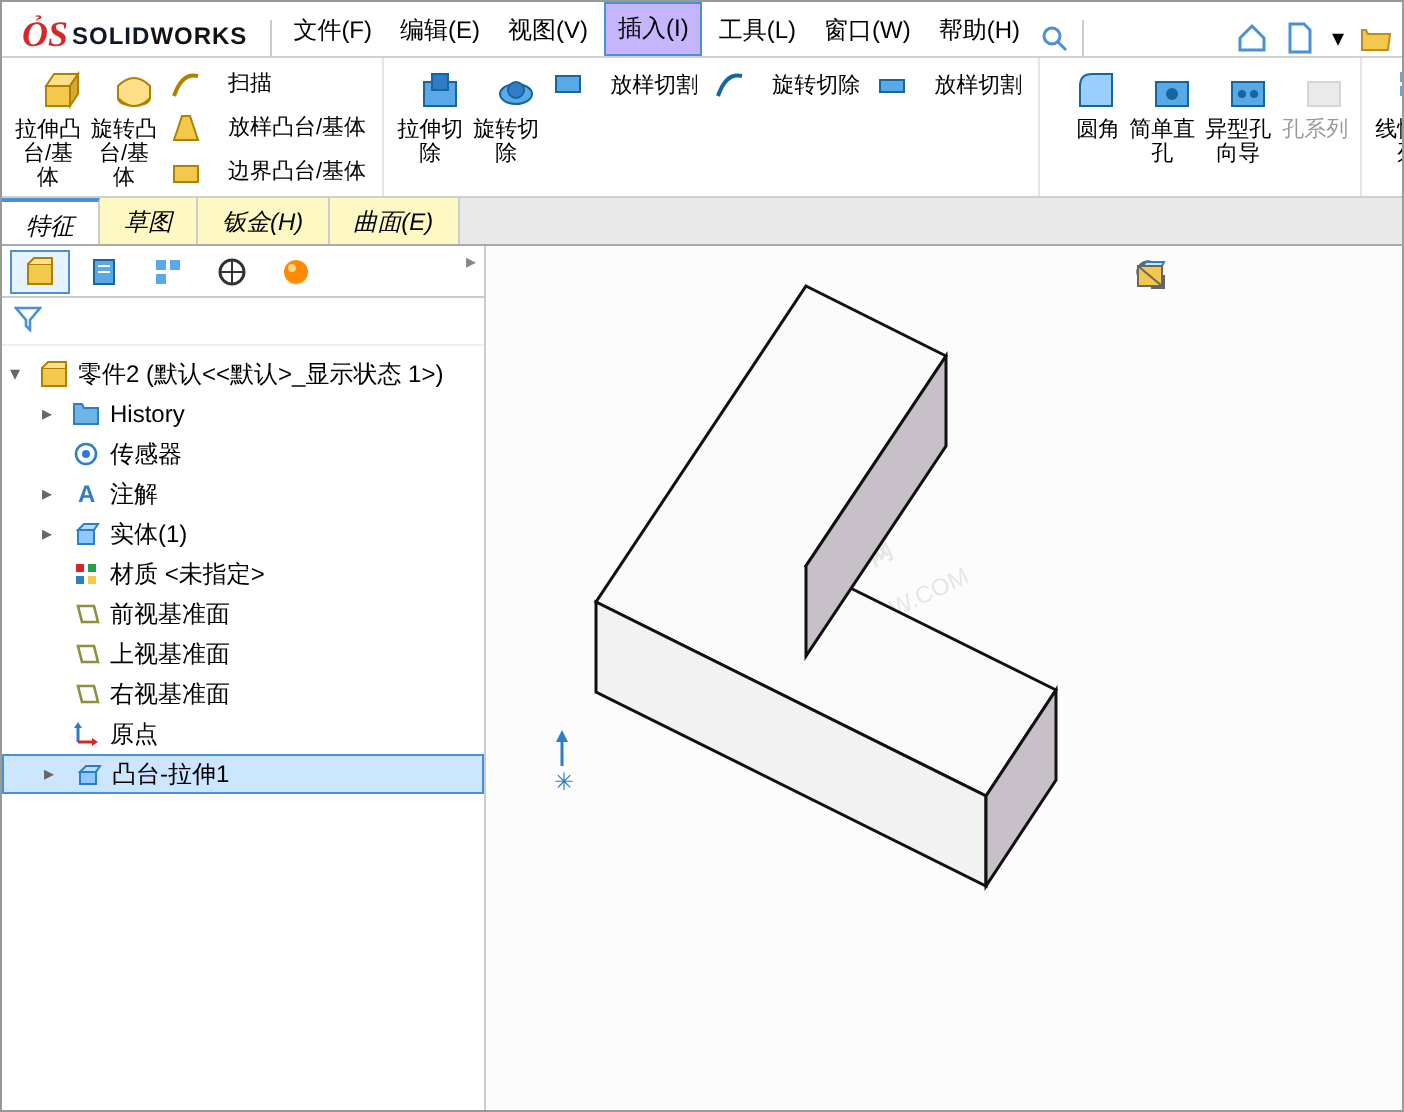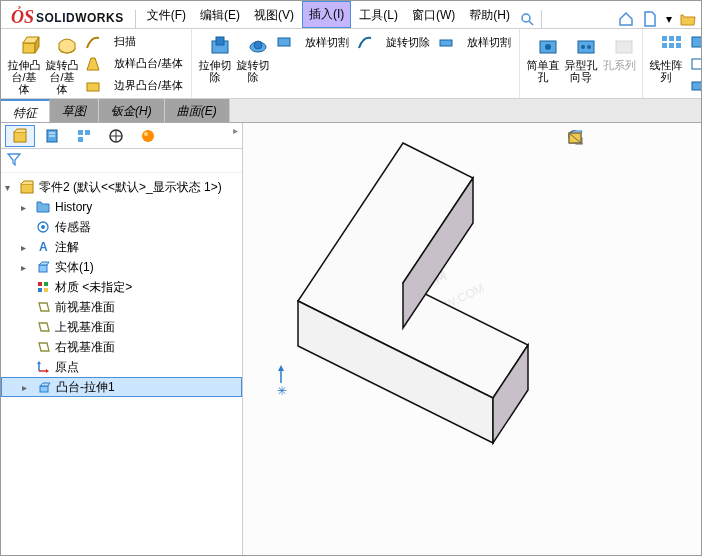--- a/index.html
+++ b/index.html
@@ -24,21 +24,21 @@
 .ribbon-big { display: flex; flex-direction: column; align-items: flex-end; width: 38px; padding: 2px 2px; cursor: pointer; }
 .ribbon-icon { width: 24px; height: 24px; display: flex; align-items: center; justify-content: center; }
 .ribbon-label { font-size: 11px; text-align: center; line-height: 12px; margin-top: 2px; }
 .ribbon-small-row { display: flex; align-items: center; gap: 3px; padding: 1px 4px; cursor: pointer; height: 22px; }
 .ribbon-small-icon { width: 16px; height: 16px; display: flex; align-items: center; justify-content: center; }
 .ribbon-small-label { font-size: 11px; white-space: nowrap; margin-left: 10px; }
 .ribbon-big.disabled, .ribbon-small-row.disabled { opacity: 0.4; cursor: default; }
 
 
 .tabs-row { display: flex; height: 24px; background: #e9e9e9; border-bottom: 1px solid #aaa; font-style: italic; }
-.tab { padding: 4px 12px; cursor: pointer; border-right: 1px solid #ccc; background: #a3a3a3; }
+.tab { padding: 4px 12px; cursor: pointer; border-right: 1px solid #ccc; background: #fef9c3; }
 .tab.active { background: #fff; border-top: 2px solid #4a90d9; }
 
 
 .main { display: flex; height: calc(556px - 28px - 70px - 24px); }
 .left-panel { width: 242px; background: #fff; border-right: 1px solid #ccc; display: flex; flex-direction: column; }
 .panel-tabs { display: flex; height: 26px; border-bottom: 1px solid #ccc; padding: 2px 4px; gap: 2px; }
 .panel-tab { width: 30px; height: 22px; display: flex; align-items: center; justify-content: center; cursor: pointer; border: 1px solid transparent; }
 .panel-tab.active { background: #e6f2ff; border: 1px solid #4a90d9; }
 .filter-row { height: 24px; display: flex; align-items: center; padding: 2px 6px; border-bottom: 1px solid #eee; }
 .tree { flex: 1; overflow: auto; padding: 4px 0; }
@@ -193,20 +193,28 @@
         </span>
         <span class="ribbon-small-label">放样切割</span>
       </div>
     </div>
   </div>
 
   <div class="ribbon-group" style="flex-direction:row">
     <div class="ribbon-big">
       <span class="ribbon-icon">
         <svg width="24" height="24" viewBox="0 0 24 24">
+            <path d="M4 20 L4 10 Q4 4 10 4 L20 4 L20 20 Z" fill="#9acfff" stroke="#1565a0"></path>
+          </svg>
+      </span>
+      <span class="ribbon-label">圆角</span>
+    </div>
+    <div class="ribbon-big">
+      <span class="ribbon-icon">
+        <svg width="24" height="24" viewBox="0 0 24 24">
             <rect x="4" y="8" width="16" height="12" fill="#5aa9e6" stroke="#1565a0"></rect>
             <circle cx="12" cy="14" r="3" fill="#1565a0"></circle>
           </svg>
       </span>
       <span class="ribbon-label">简单直孔</span>
     </div>
     <div class="ribbon-big">
       <span class="ribbon-icon">
         <svg width="24" height="24" viewBox="0 0 24 24">
             <rect x="4" y="8" width="16" height="12" fill="#5aa9e6" stroke="#1565a0"></rect>

